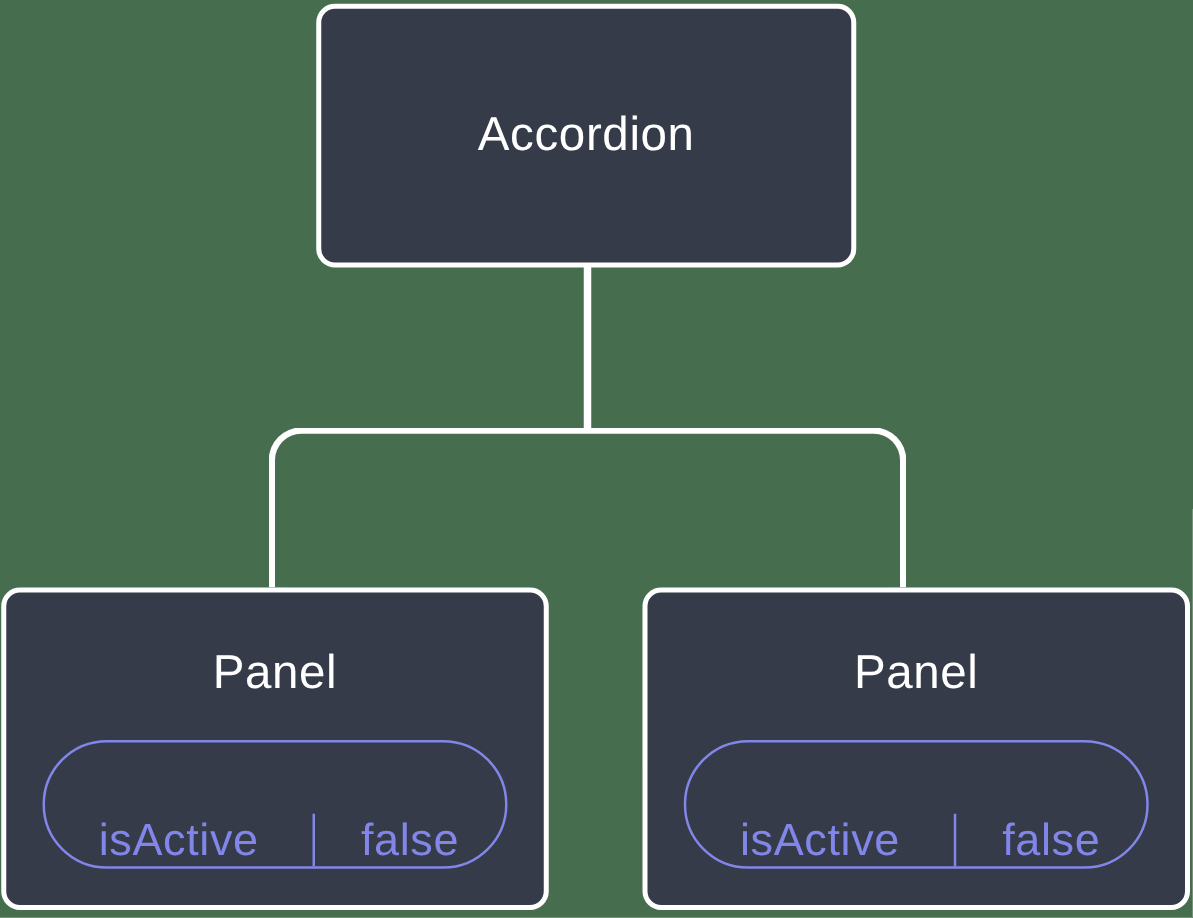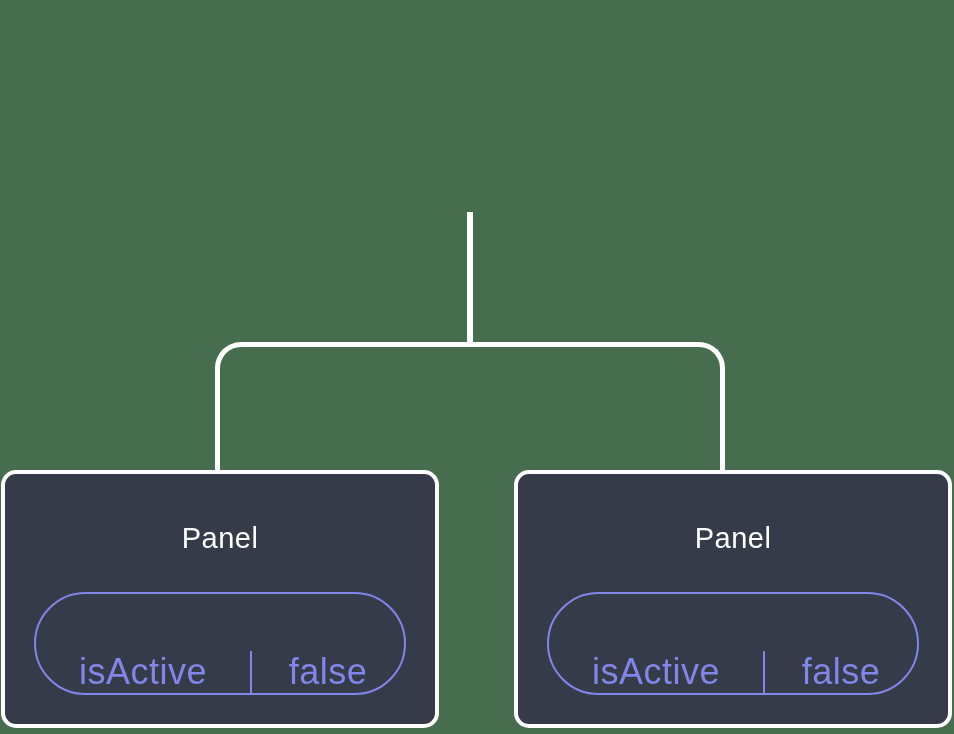--- a/index.html
+++ b/index.html
@@ -59,21 +59,21 @@
   .node-panel {
     top: 470px;
     width: 438px;
     height: 258px;
   }
   .panel-left  { left: 1px; }
   .panel-right { left: 514px; }
   .panel-title {
     margin-top: 44px;
     color: var(--label-text, #FFFFFF);
-    font-size: 29px;
+    font-size: 38px;
     font-weight: 500;
     letter-spacing: 0.5px;
     text-align: center;
     line-height: 40px;
   }
   .state-pill {
     position: absolute;
     top: 118px;
     left: 50%;
     transform: translateX(-50%);
@@ -99,20 +99,23 @@
   }
   .pill-value {
     flex: 1;
   }
 </style>
 </head>
 <body>
 
 <div id="canvas">
 
+  <div class="node node-root">
+    <span class="node-label">Accordion</span>
+  </div>
 
   <div class="connector-stem"></div>
   <div class="connector-bracket"></div>
 
   <div class="node node-panel panel-left">
     <div class="panel-title">Panel</div>
     <div class="state-pill">
       <span class="pill-cell pill-key">isActive</span>
       <span class="pill-cell pill-value">false</span>
     </div>

